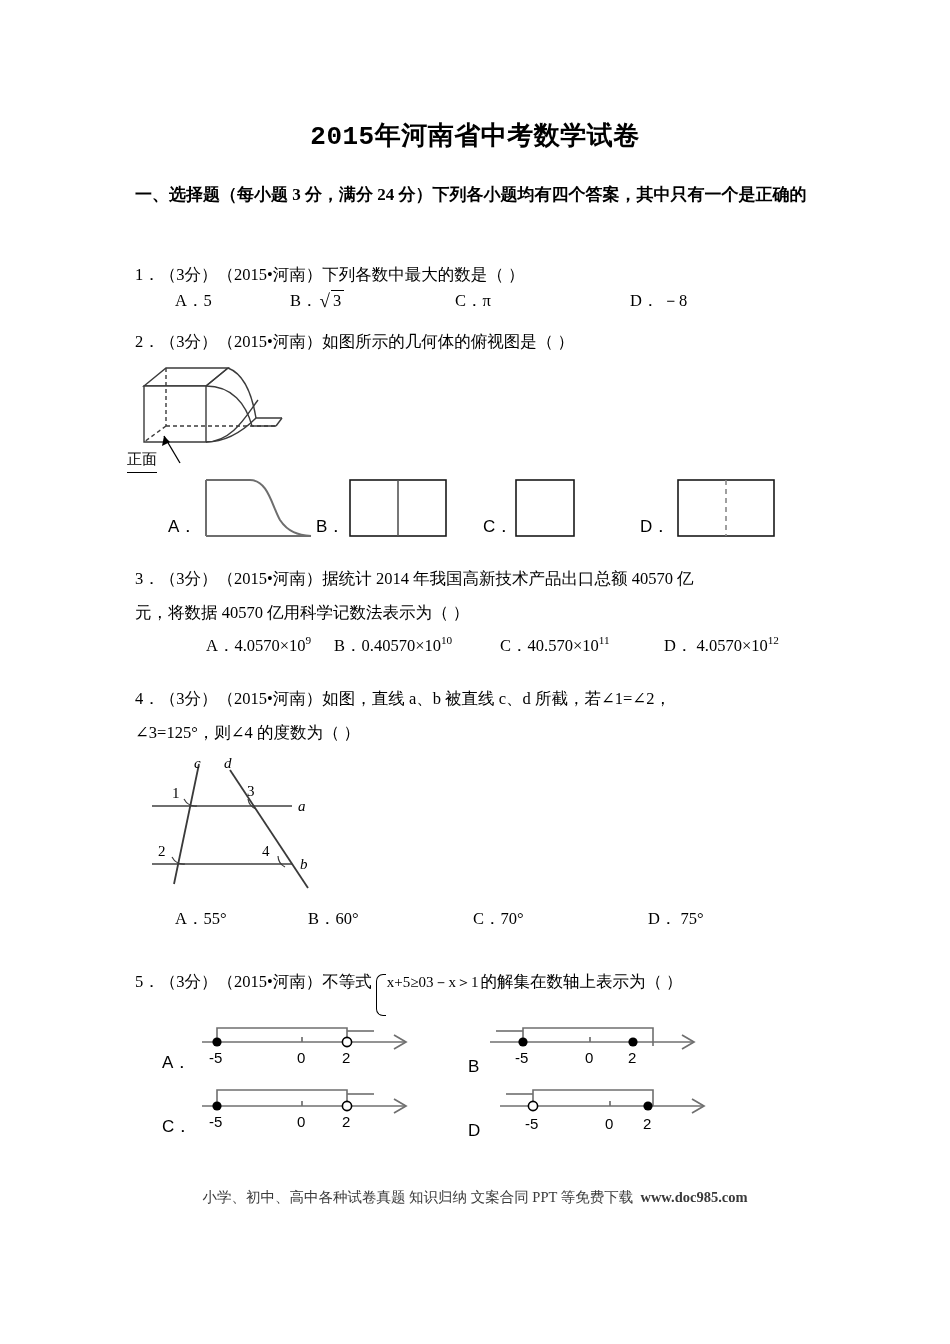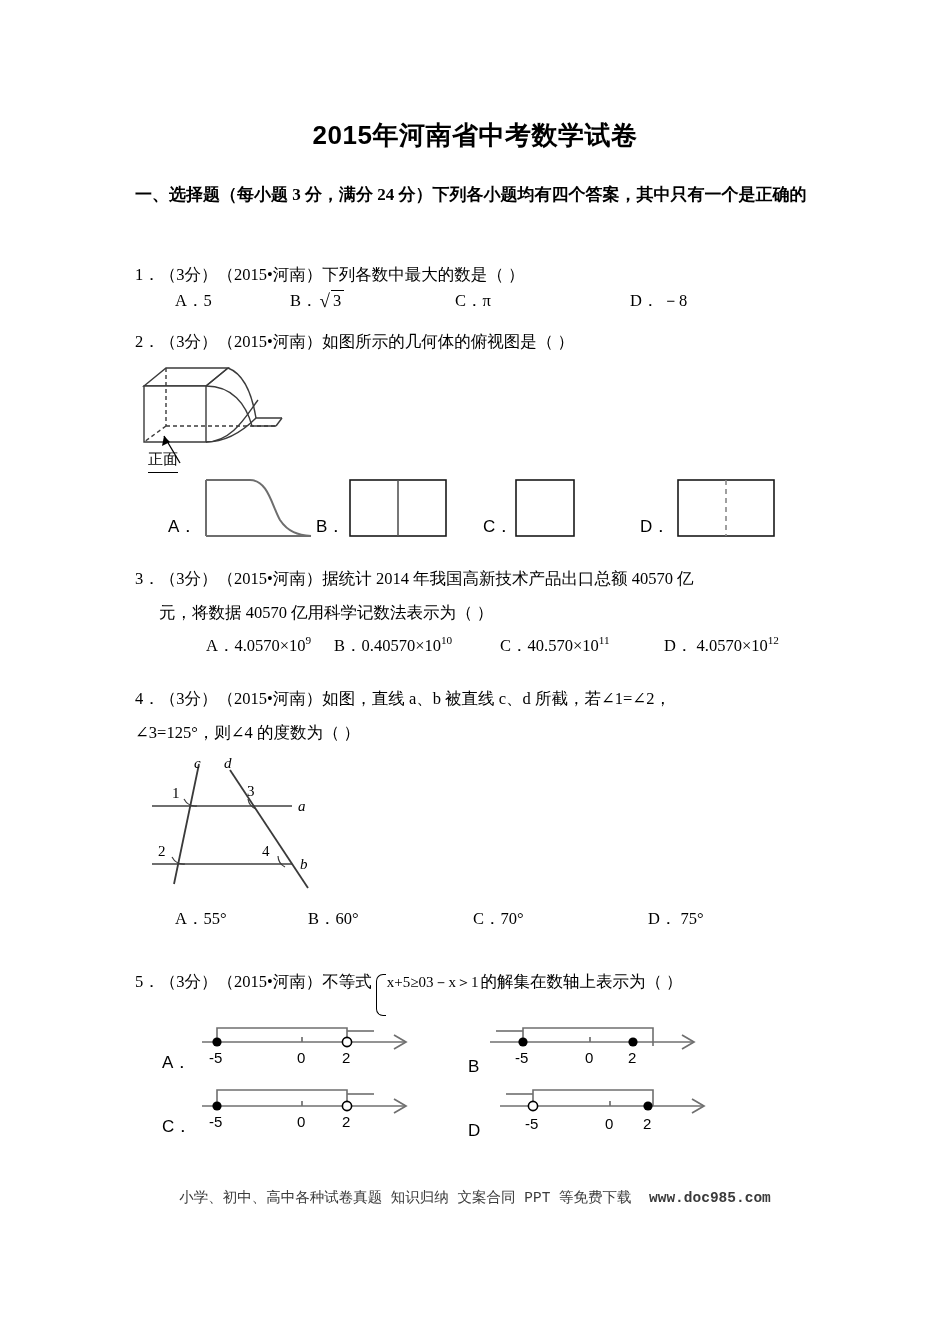--- a/index.html
+++ b/index.html
@@ -24,21 +24,21 @@
 
   
   .doc-title {
     position: absolute;
     left: 0; top: 118px;
     width: 950px;
     text-align: center;
     font-size: 26px;
     font-weight: bold;
     letter-spacing: 0.5px;
-    font-family: Liberation Sans, sans-serif;
+    font-family: Liberation Mono, monospace;
   }
 
   
   .txt {
     position: absolute;
     font-size: 16.5px;
     line-height: 1.55;
     white-space: nowrap;
   }
 
@@ -121,21 +121,21 @@
   svg { display: block; overflow: visible; }
 
   
   .footer {
     position: absolute;
     left: 0; top: 1188px;
     width: 950px;
     text-align: center;
     font-size: 14.5px;
     color: #3a3a3a;
-    font-family: Liberation Mono, monospace;
+    font-family: Liberation Serif, serif;
   }
   .footer .url { font-weight: bold; }
 </style>
 </head>
 <body>
 
 <div class="page">
 
   <div class="doc-title">2015年河南省中考数学试卷</div>
 
@@ -177,21 +177,21 @@
 
         <line x1="70" y1="26" x2="92" y2="8"></line>
       </g>
 
       <g stroke="#000" stroke-width="1.3" fill="none">
         <line x1="44" y1="103" x2="28" y2="76"></line>
         <polygon points="28,76 26,86 34,82" fill="#000" stroke="none"></polygon>
       </g>
     </svg>
   </div>
-  <div class="txt" style="left:148px; top:448px; font-size:15px; border-bottom:1.3px solid #000; padding-bottom:1px;">正面</div>
+  <div class="txt" style="left:127px; top:448px; font-size:15px; border-bottom:1.3px solid #000; padding-bottom:1px;">正面</div>
 
   <div class="fig" style="left:168px; top:470px;">
     <svg width="615" height="70" viewBox="0 0 615 70">
       <g font-family="Liberation Sans, DejaVu Sans, sans-serif" font-size="17" fill="#000">
         <text x="0" y="62">A．</text>
         <text x="148" y="62">B．</text>
         <text x="315" y="62">C．</text>
         <text x="472" y="62">D．</text>
       </g>
 
@@ -213,21 +213,21 @@
       <g fill="#fff" stroke="#1a1a1a" stroke-width="1.6">
         <rect x="510" y="10" width="96" height="56"></rect>
         <line x1="558" y1="10" x2="558" y2="66" stroke="#888" stroke-dasharray="5,4"></line>
       </g>
     </svg>
   </div>
 
   <div class="q-stem" style="left:135px; top:562px;">
     <span>3．</span><span>（3分）</span><span>（2015•河南）</span><span>据统计 2014 年我国高新技术产品出口总额 40570 亿</span>
   </div>
-  <div class="q-stem" style="left:135px; top:596px;margin-left:24px;">
+  <div class="q-stem" style="left:135px; top:596px;">
     <span>元，将数据 40570 亿用科学记数法表示为（        ）</span>
   </div>
 
   <div class="opt-row" style="left:178px; top:634px;">
     <span class="opt" style="width:128px;margin-left:28px;"><span>A．</span><span>4.0570×10</span><sup>9</sup></span><span class="opt" style="width:166px;"><span>B．</span><span>0.40570×10</span><sup>10</sup></span><span class="opt" style="width:164px;"><span>C．</span><span>40.570×10</span><sup>11</sup></span><span class="opt"><span>D．</span>&nbsp;<span>4.0570×10</span><sup>12</sup></span>
   </div>
 
   <div class="q-stem" style="left:135px; top:682px;">
     <span>4．</span><span>（3分）</span><span>（2015•河南）</span><span>如图，直线 a、b 被直线 c、d 所截，若∠1=∠2，</span>
   </div>

